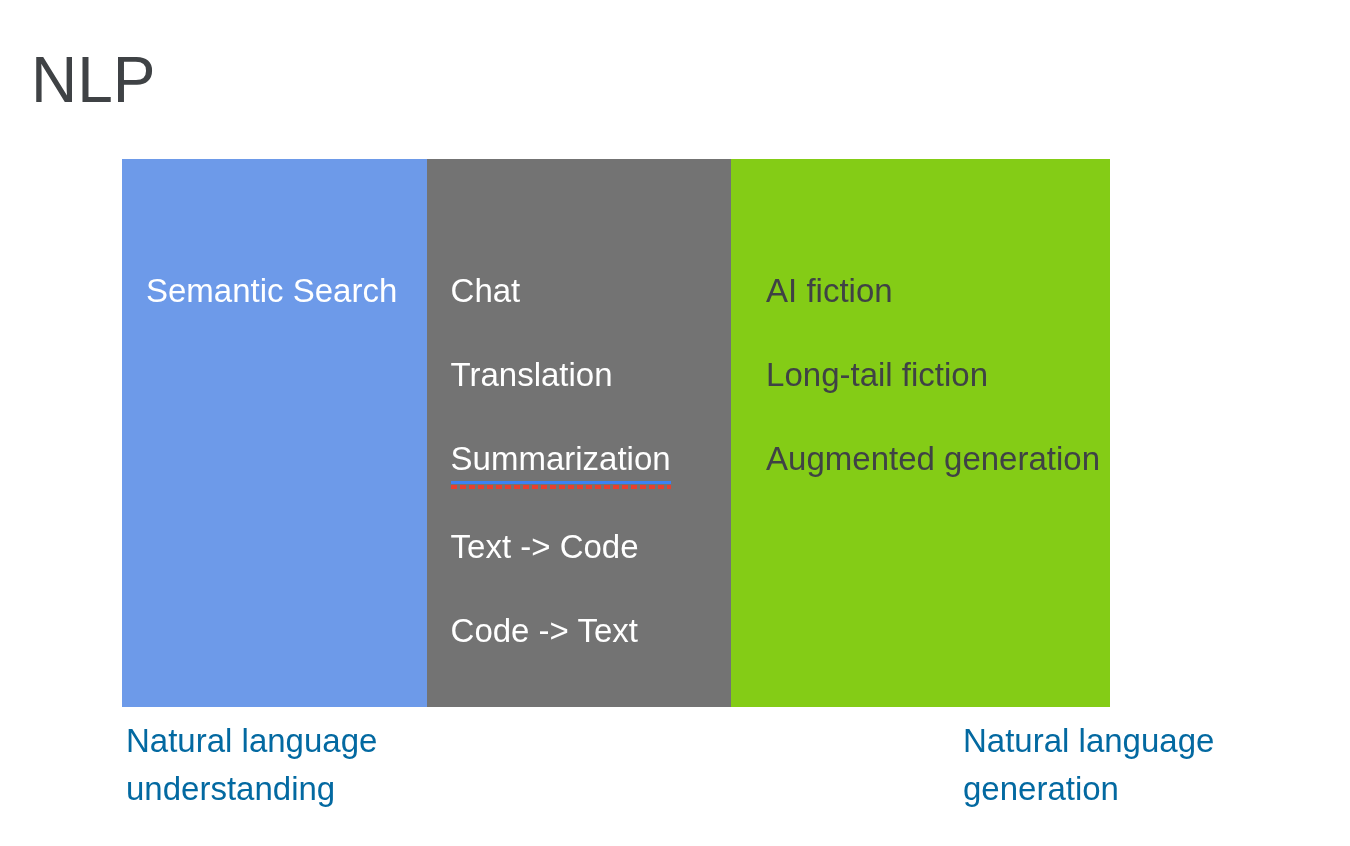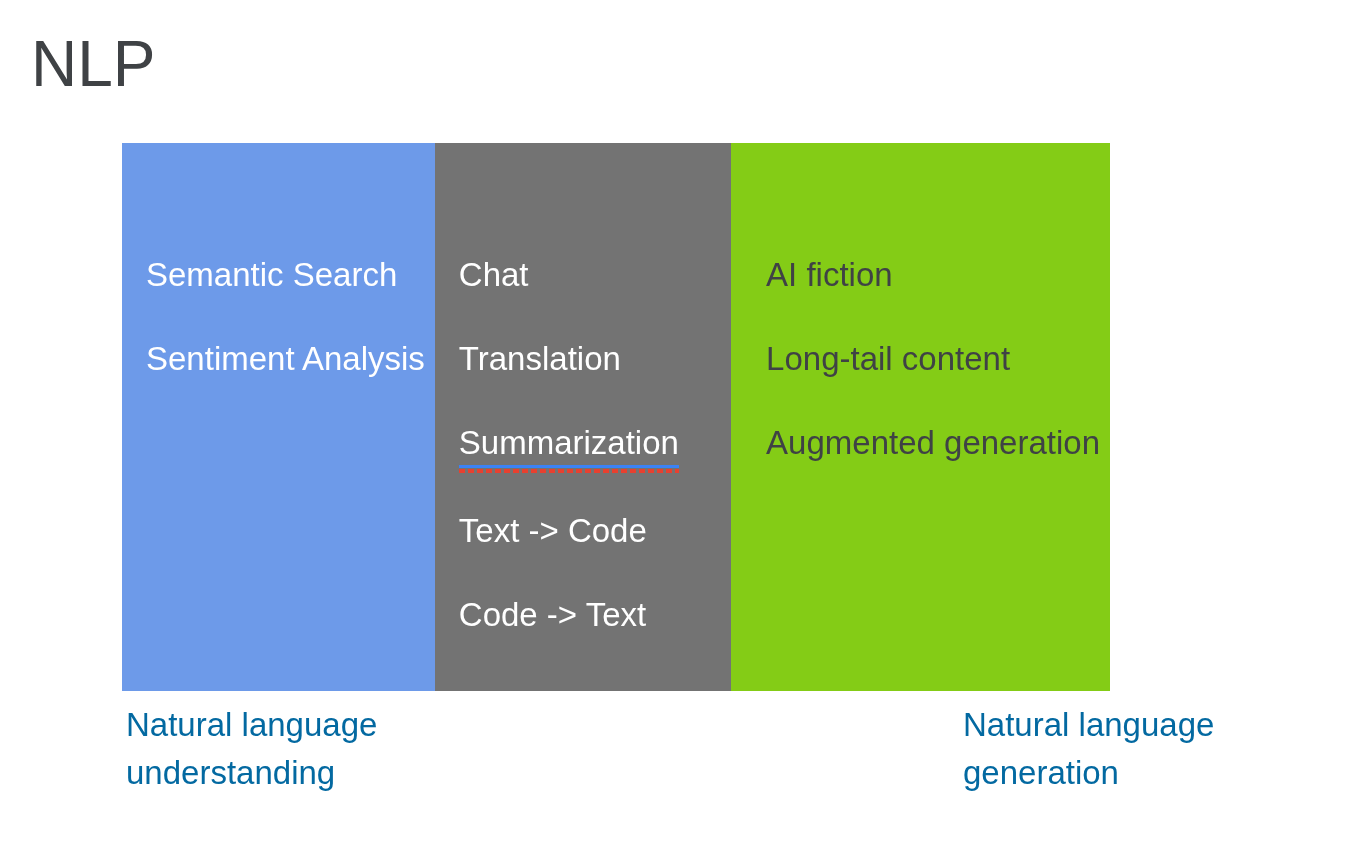--- a/index.html
+++ b/index.html
@@ -3,21 +3,21 @@
 <meta charset="utf-8">
 <style>
   * { margin: 0; padding: 0; box-sizing: border-box; }
   html, body {
     width: 1350px; height: 846px;
     background: #ffffff;
     font-family: "Liberation Sans", sans-serif;
     overflow: hidden;
     position: relative;
   }
-  .slide { position: absolute; inset: 0; }
+  .slide { position: absolute; inset: 0; margin-top: 16px; }
 
   .title {
     position: absolute;
     left: 31px; top: 28px;
     font-size: 64px;
     line-height: 72px;
     font-weight: 400;
     letter-spacing: 0px;
     color: #3f4245;
   }
@@ -76,36 +76,35 @@
 <body>
 
 <div class="slide">
 
   <h1 class="title">NLP</h1>
 
   <div class="board">
 
     <div class="col col-nlu" style="background-color: rgb(109, 154, 233); color: rgb(255, 255, 255);">
       <div class="item">Semantic Search</div>
-      <div class="item">Sentiment Analysis</div>
     </div>
 
     <div class="col col-mixed" style="background-color: #737373; color: rgb(255, 255, 255);">
       <div class="item">Chat</div>
       <div class="item">Translation</div>
       <div class="item">
         <span class="misspelled">Summarization</span>
       </div>
       <div class="item">Text -&gt; Code</div>
       <div class="item">Code -&gt; Text</div>
     </div>
 
     <div class="col col-nlg" style="background-color: #84cc16; color: rgb(63, 66, 69);">
       <div class="item">AI fiction</div>
-      <div class="item">Long-tail content</div>
+      <div class="item">Long-tail fiction</div>
       <div class="item">Augmented generation</div>
     </div>
 
   </div>
 
   <div class="footnote left">Natural language
 understanding</div>
 
   <div class="footnote right">Natural language
 generation</div>

